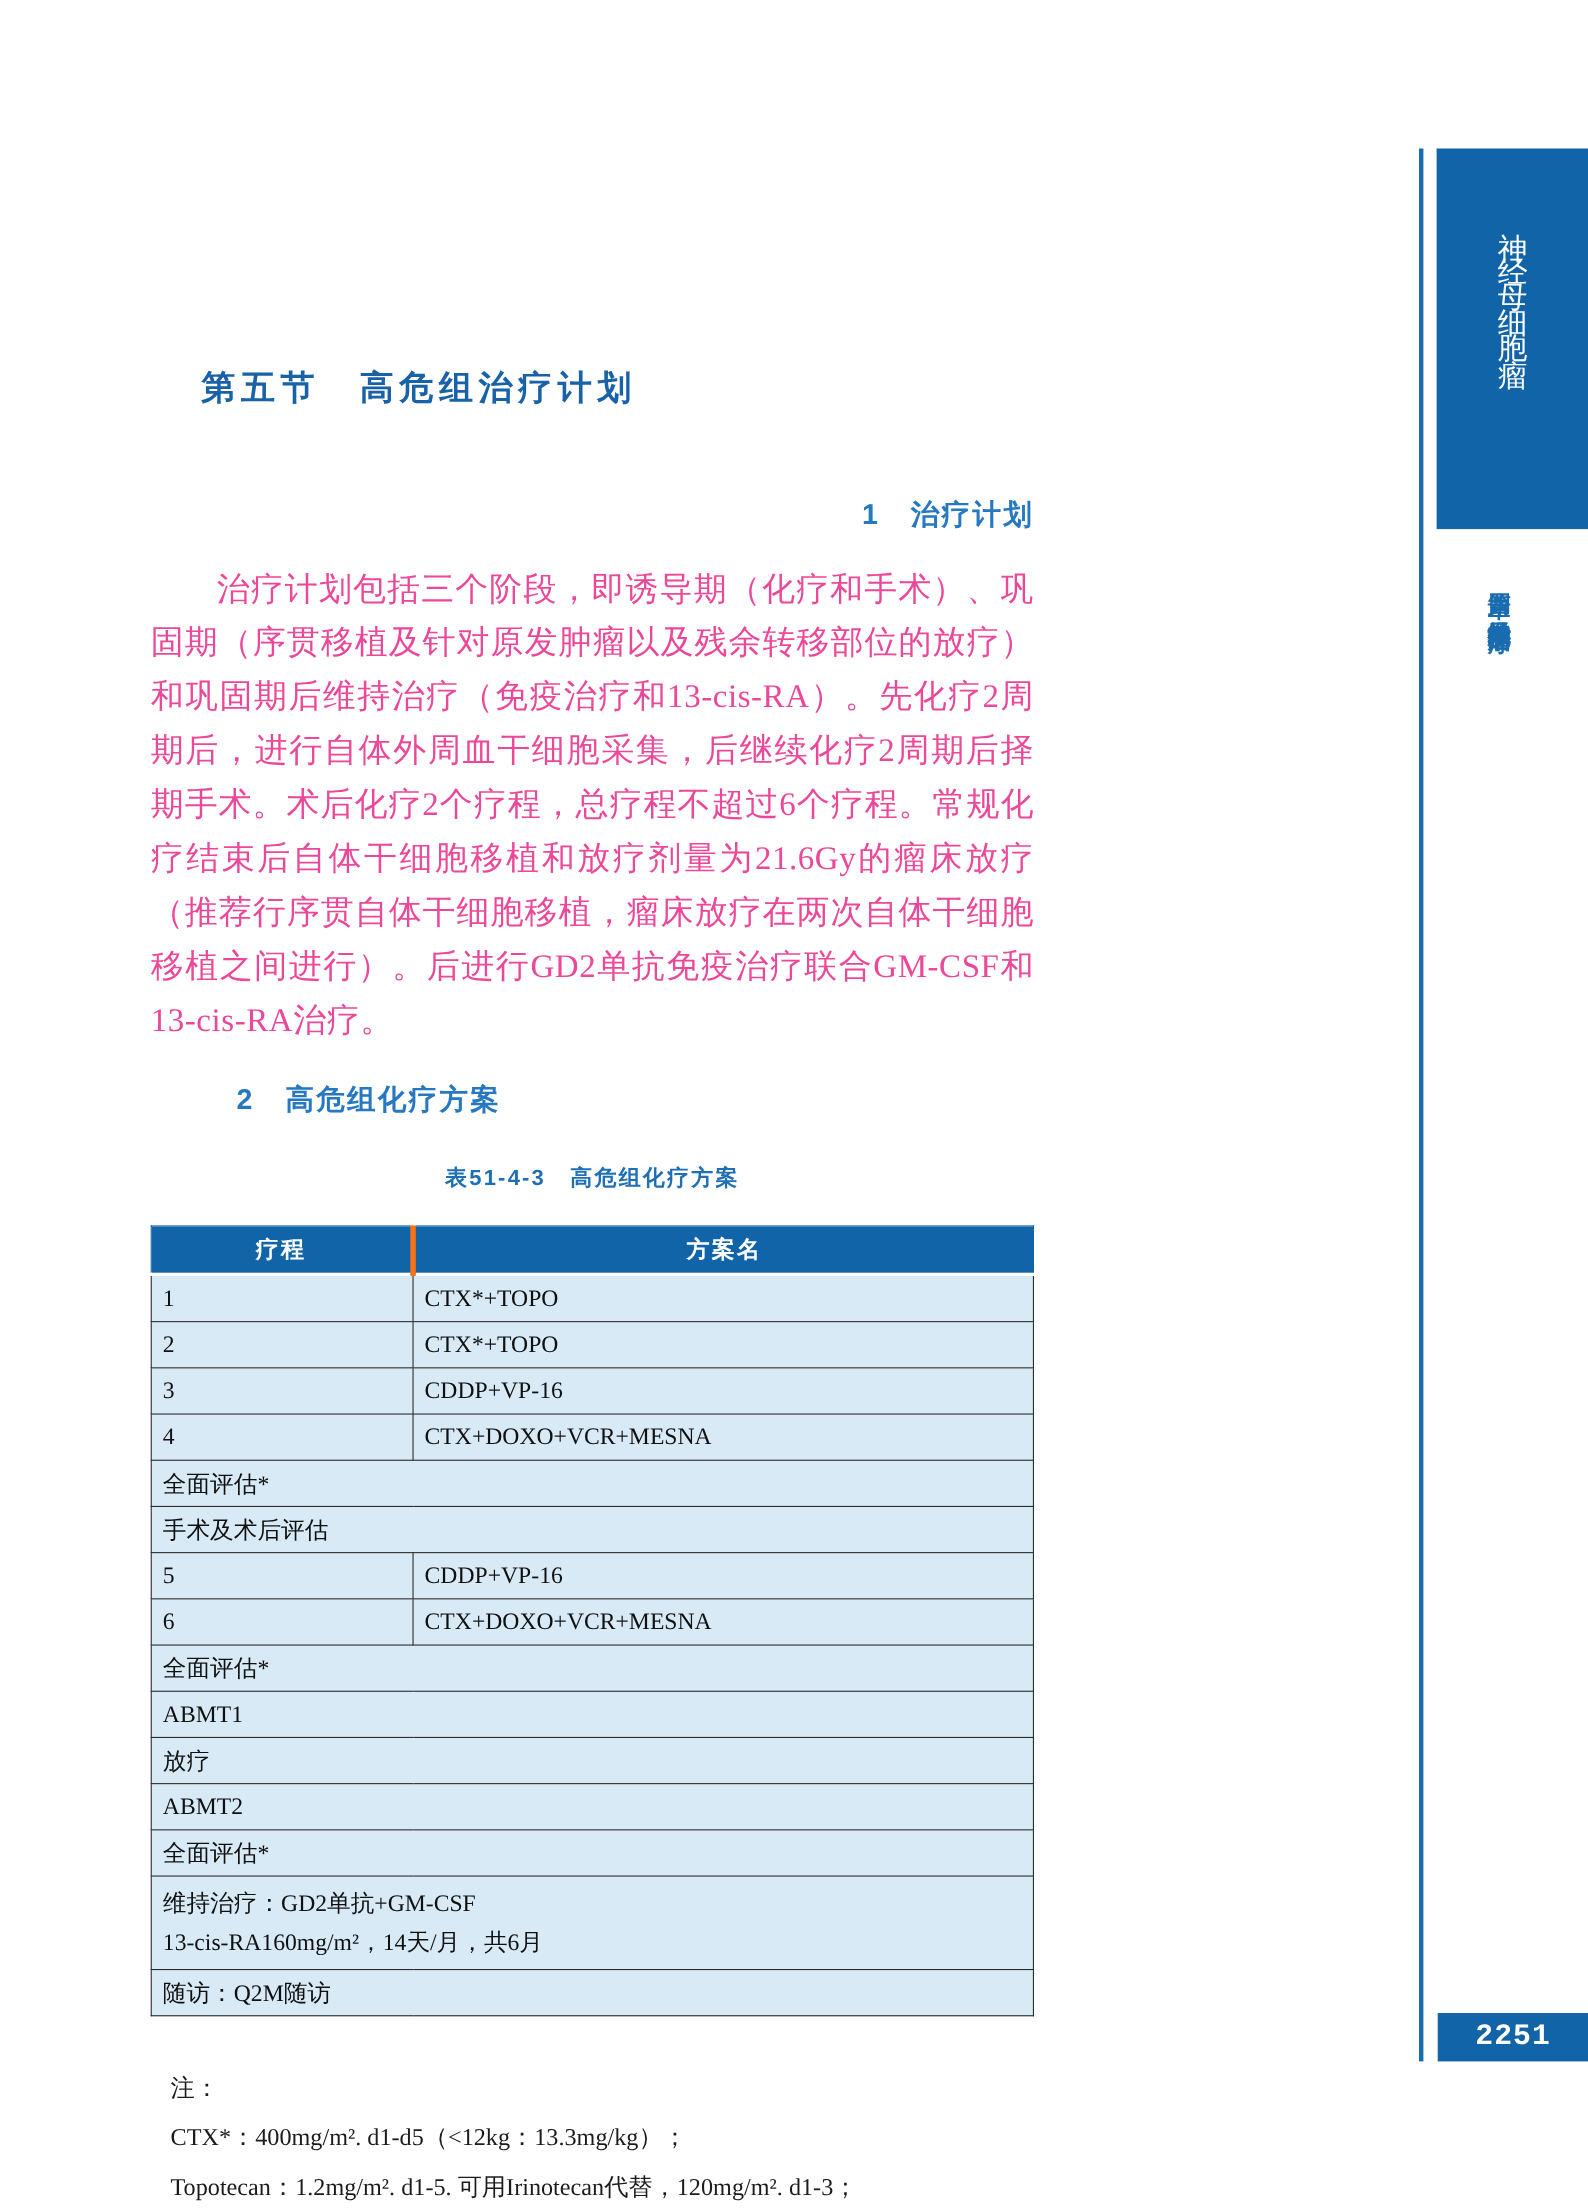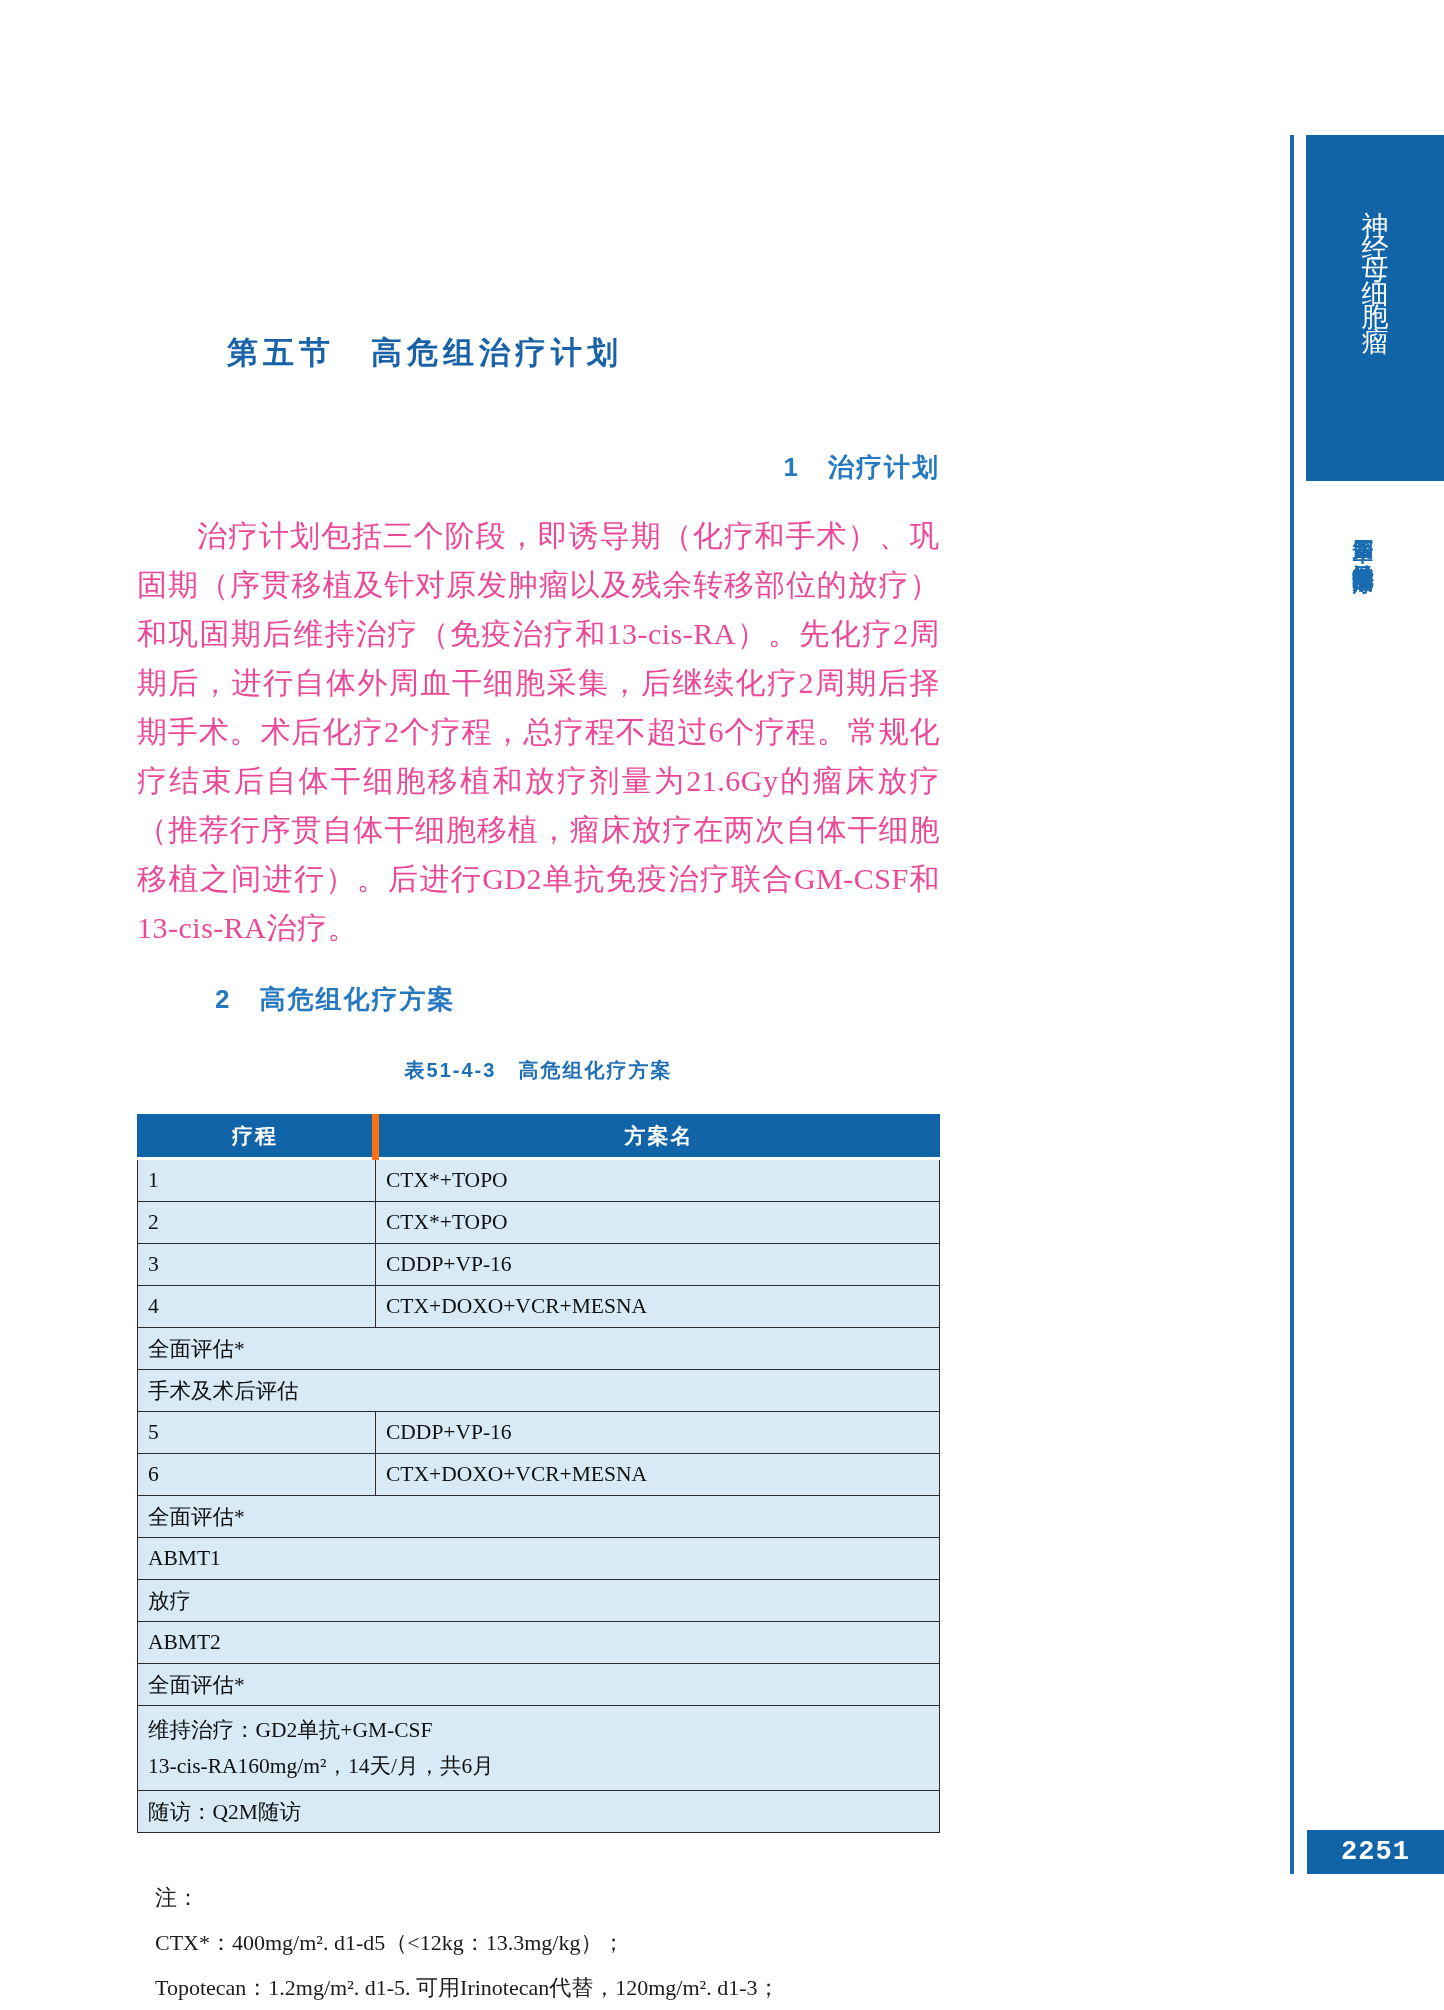--- a/index.html
+++ b/index.html
@@ -14,21 +14,21 @@
   .intro{
     position:absolute;left:137px;top:130px;width:1130px;
     font-size:22px;line-height:33px;padding-left:18px;color:#1b1b1b;
   }
   .intro div{white-space:nowrap;}
 
   
   .main{position:absolute;left:137px;top:262px;width:803px;}
 
   .section-title{
-    margin:70px 0 0 90px;
+    margin:70px 0 0 46px;
     font-size:31px;font-weight:bold;color:#1962a8;letter-spacing:5px;
     font-family:"Liberation Serif","DejaVu Serif",serif;
   }
   .subhead{
     font-family:"Liberation Sans","DejaVu Sans",sans-serif;
     font-weight:bold;color:#2679c0;font-size:26px;
     padding-left:78px;letter-spacing:2px;
   }
   .subhead .num{margin-right:28px;}
   .sub1{margin-top:76px;text-align:right;}
@@ -50,21 +50,21 @@
     margin-top:30px;width:100%;border-collapse:collapse;
     font-size:21.5px;color:#101010;
   }
   table.chemo th{
     background:#1264a9;color:#ffffff;
     font-family:"Liberation Sans","DejaVu Sans",sans-serif;
     font-weight:bold;font-size:21px;letter-spacing:2px;
     height:40px;text-align:center;
     border:1.5px solid #1264a9;border-bottom:3px solid #ffffff;
   }
-  table.chemo th:first-child{border-right:7px solid #f97316;}
+  table.chemo th:first-child{border-right:5px solid #f97316;}
   table.chemo td{
     background:#d7eaf6;border:1.6px solid #2b2b2b;
     padding:6px 10px;height:29px;vertical-align:middle;
   }
   table.chemo .cl{display:block;line-height:36px;}
   col.c1{width:238px;}
 
   .footnotes{
     margin-top:42px;padding-left:18px;
     font-size:22px;line-height:45px;color:#1b1b1b;

